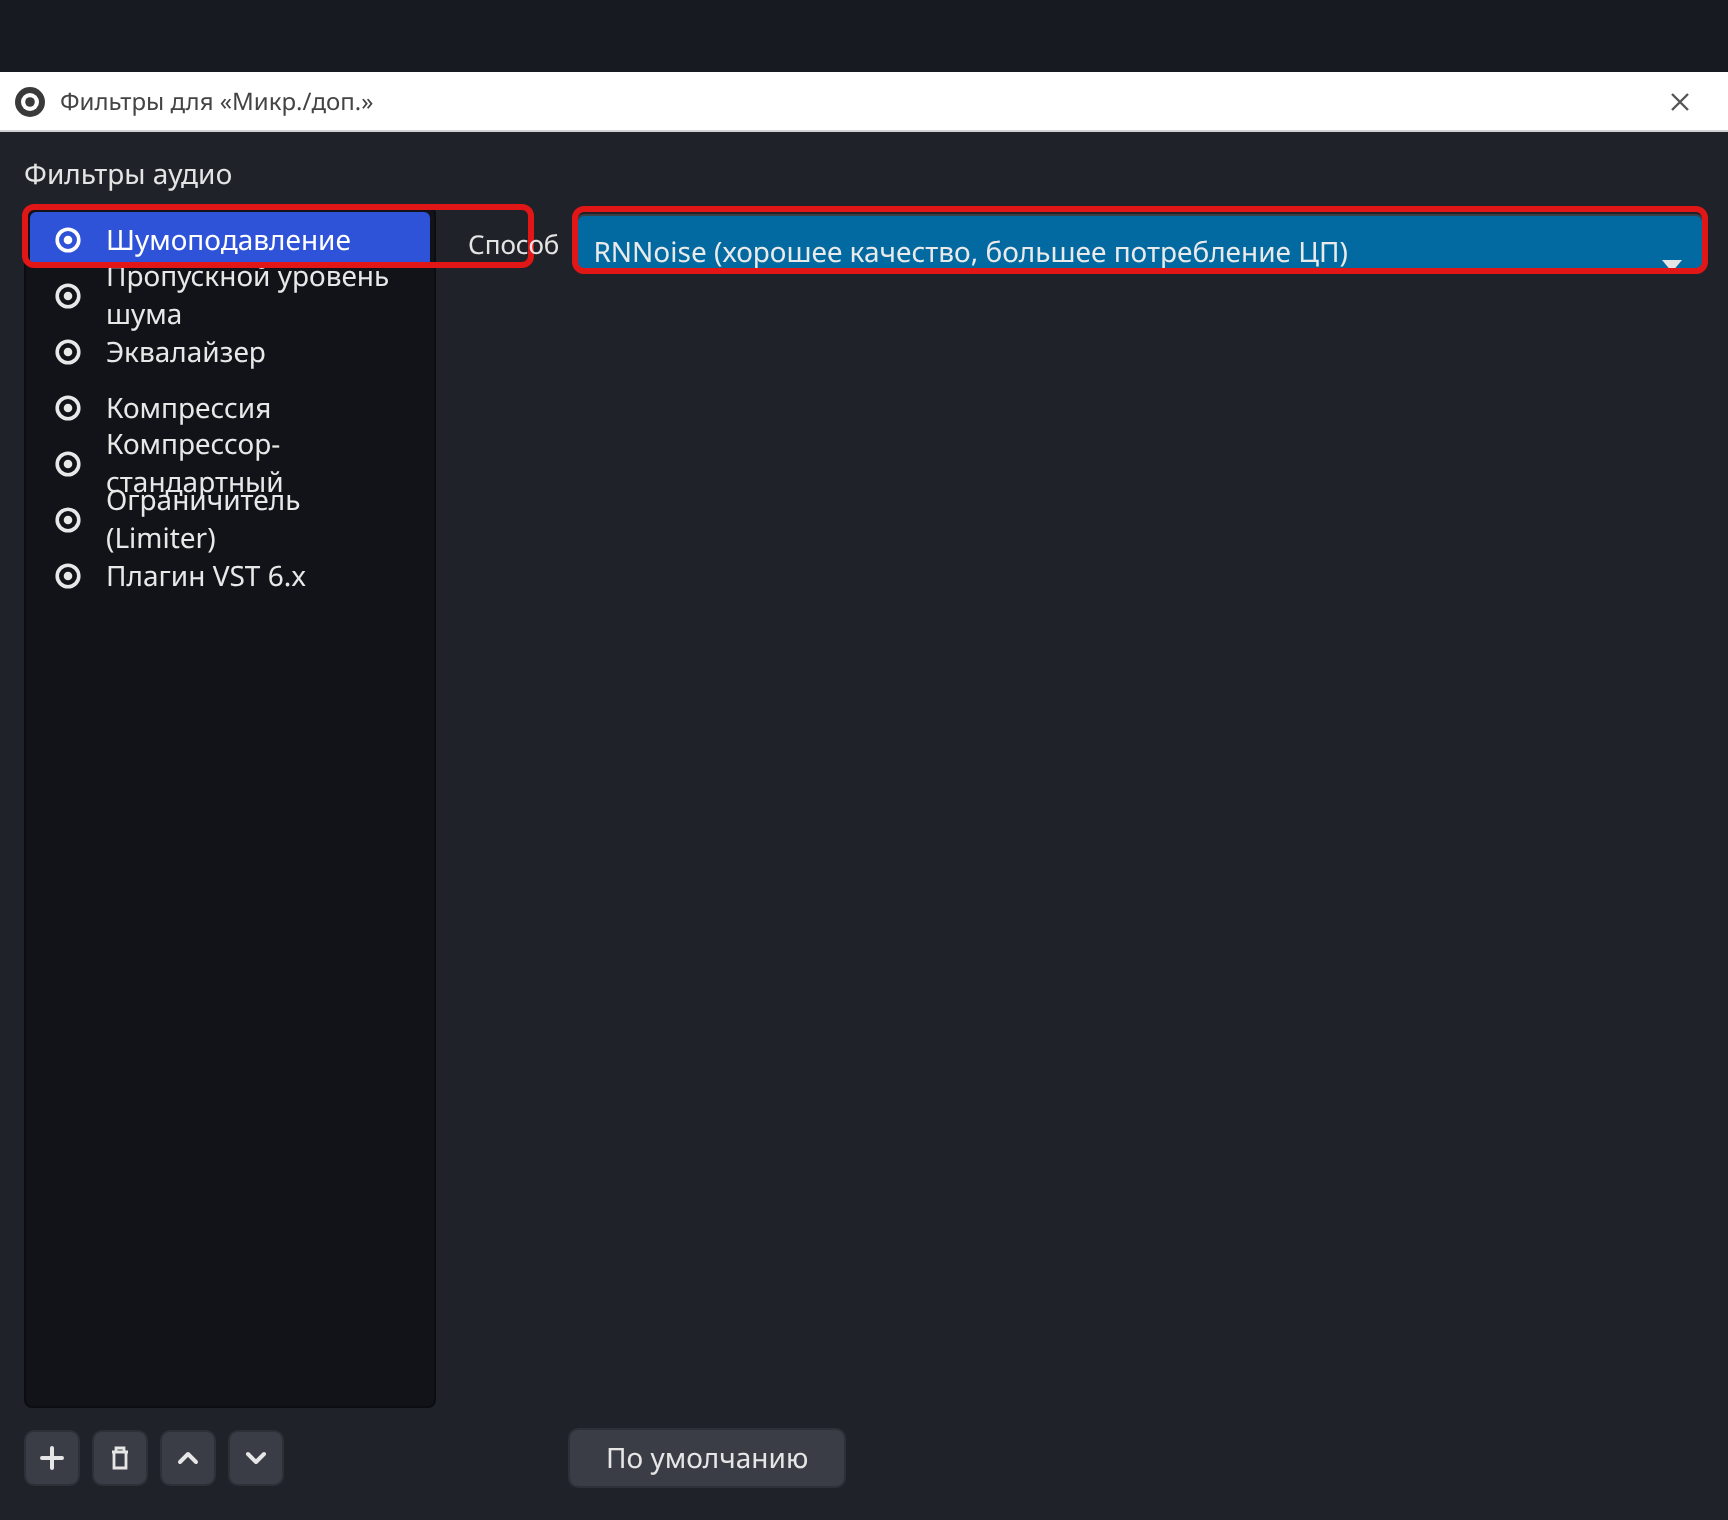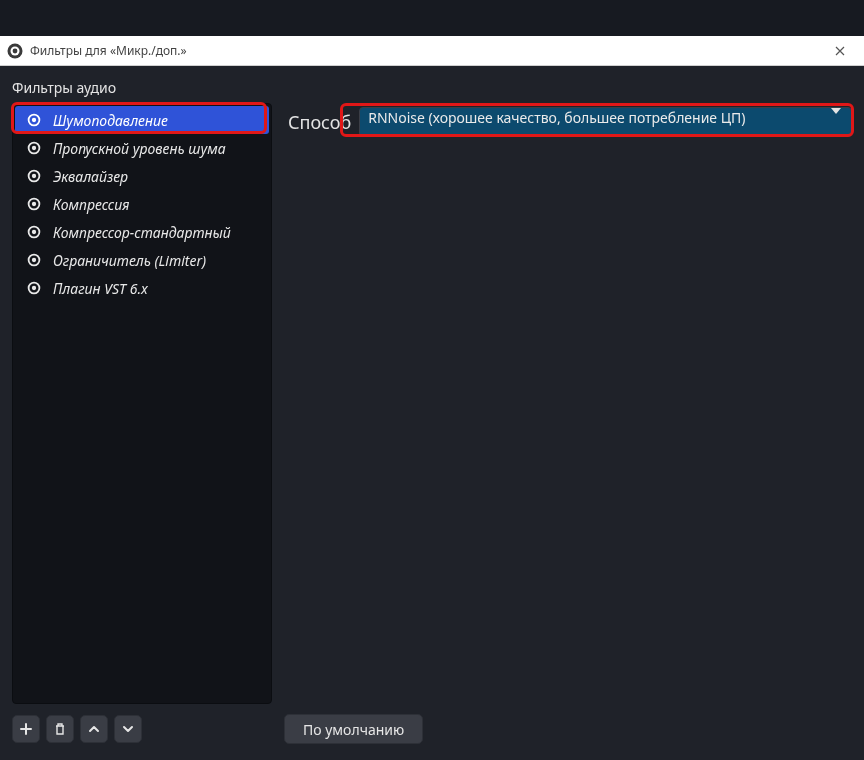--- a/index.html
+++ b/index.html
@@ -27,21 +27,21 @@
     flex:1; display:flex; flex-direction:column; background:#1f2229; color:#e8e8e8;
     position:relative;
   }
   .section-label {
     padding: 12px 0 6px 12px; font-size: 14px; color:#e4e4e4;
   }
   .panes {
     flex:1; display:flex; padding: 0 12px 0 12px; gap:14px; min-height:0;
   }
   
-  .left-col { display:flex; flex-direction:column; width:260px;font-style:italic; }
+  .left-col { display:flex; flex-direction:column; width:206px; }
   .filter-list {
     flex:1; background:#111318; border:1px solid #0b0d11; border-radius:4px;
     padding:2px; overflow:hidden;
   }
   .filter-item {
     display:flex; align-items:center; gap:10px; height:28px; padding:0 10px;
     font-size:14px; color:#e8e8e8; border-radius:3px;
   }
   .filter-item.selected {
     background:#2f53d8; color:#ffffff;
@@ -59,24 +59,24 @@
     position:absolute; border:3px solid #e11717; border-radius:6px; pointer-events:none;
   }
 
   
   .settings {
     flex:1; display:flex; flex-direction:column; padding-top:4px;
   }
   .row {
     display:flex; align-items:center; gap:6px;
   }
-  .row-label { font-size:18px; color:#e4e4e4; padding-left:2px; padding-right:2px; }
+  .row-label { font-size:13px; color:#e4e4e4; padding-left:2px; padding-right:2px; }
   .dropdown {
-    flex:1; height:30px; background:#0c4a6e; color:#eaeaea;
-    border:1px solid #3b3e46; border-radius:4px; display:flex; align-items:flex-start;
+    flex:1; height:30px; background:#0369a1; color:#eaeaea;
+    border:1px solid #3b3e46; border-radius:4px; display:flex; align-items:flex-end;
     padding:0 8px; font-size:14px; position:relative;
   }
   .dropdown .caret {
     width:26px; display:flex; align-items:center; justify-content:center;
     margin-right:-6px;
   }
   .dropdown .caret::before {
     content:""; width:0; height:0; border-left:5px solid transparent;
     border-right:5px solid transparent; border-top:6px solid #e4e4e4;
   }

